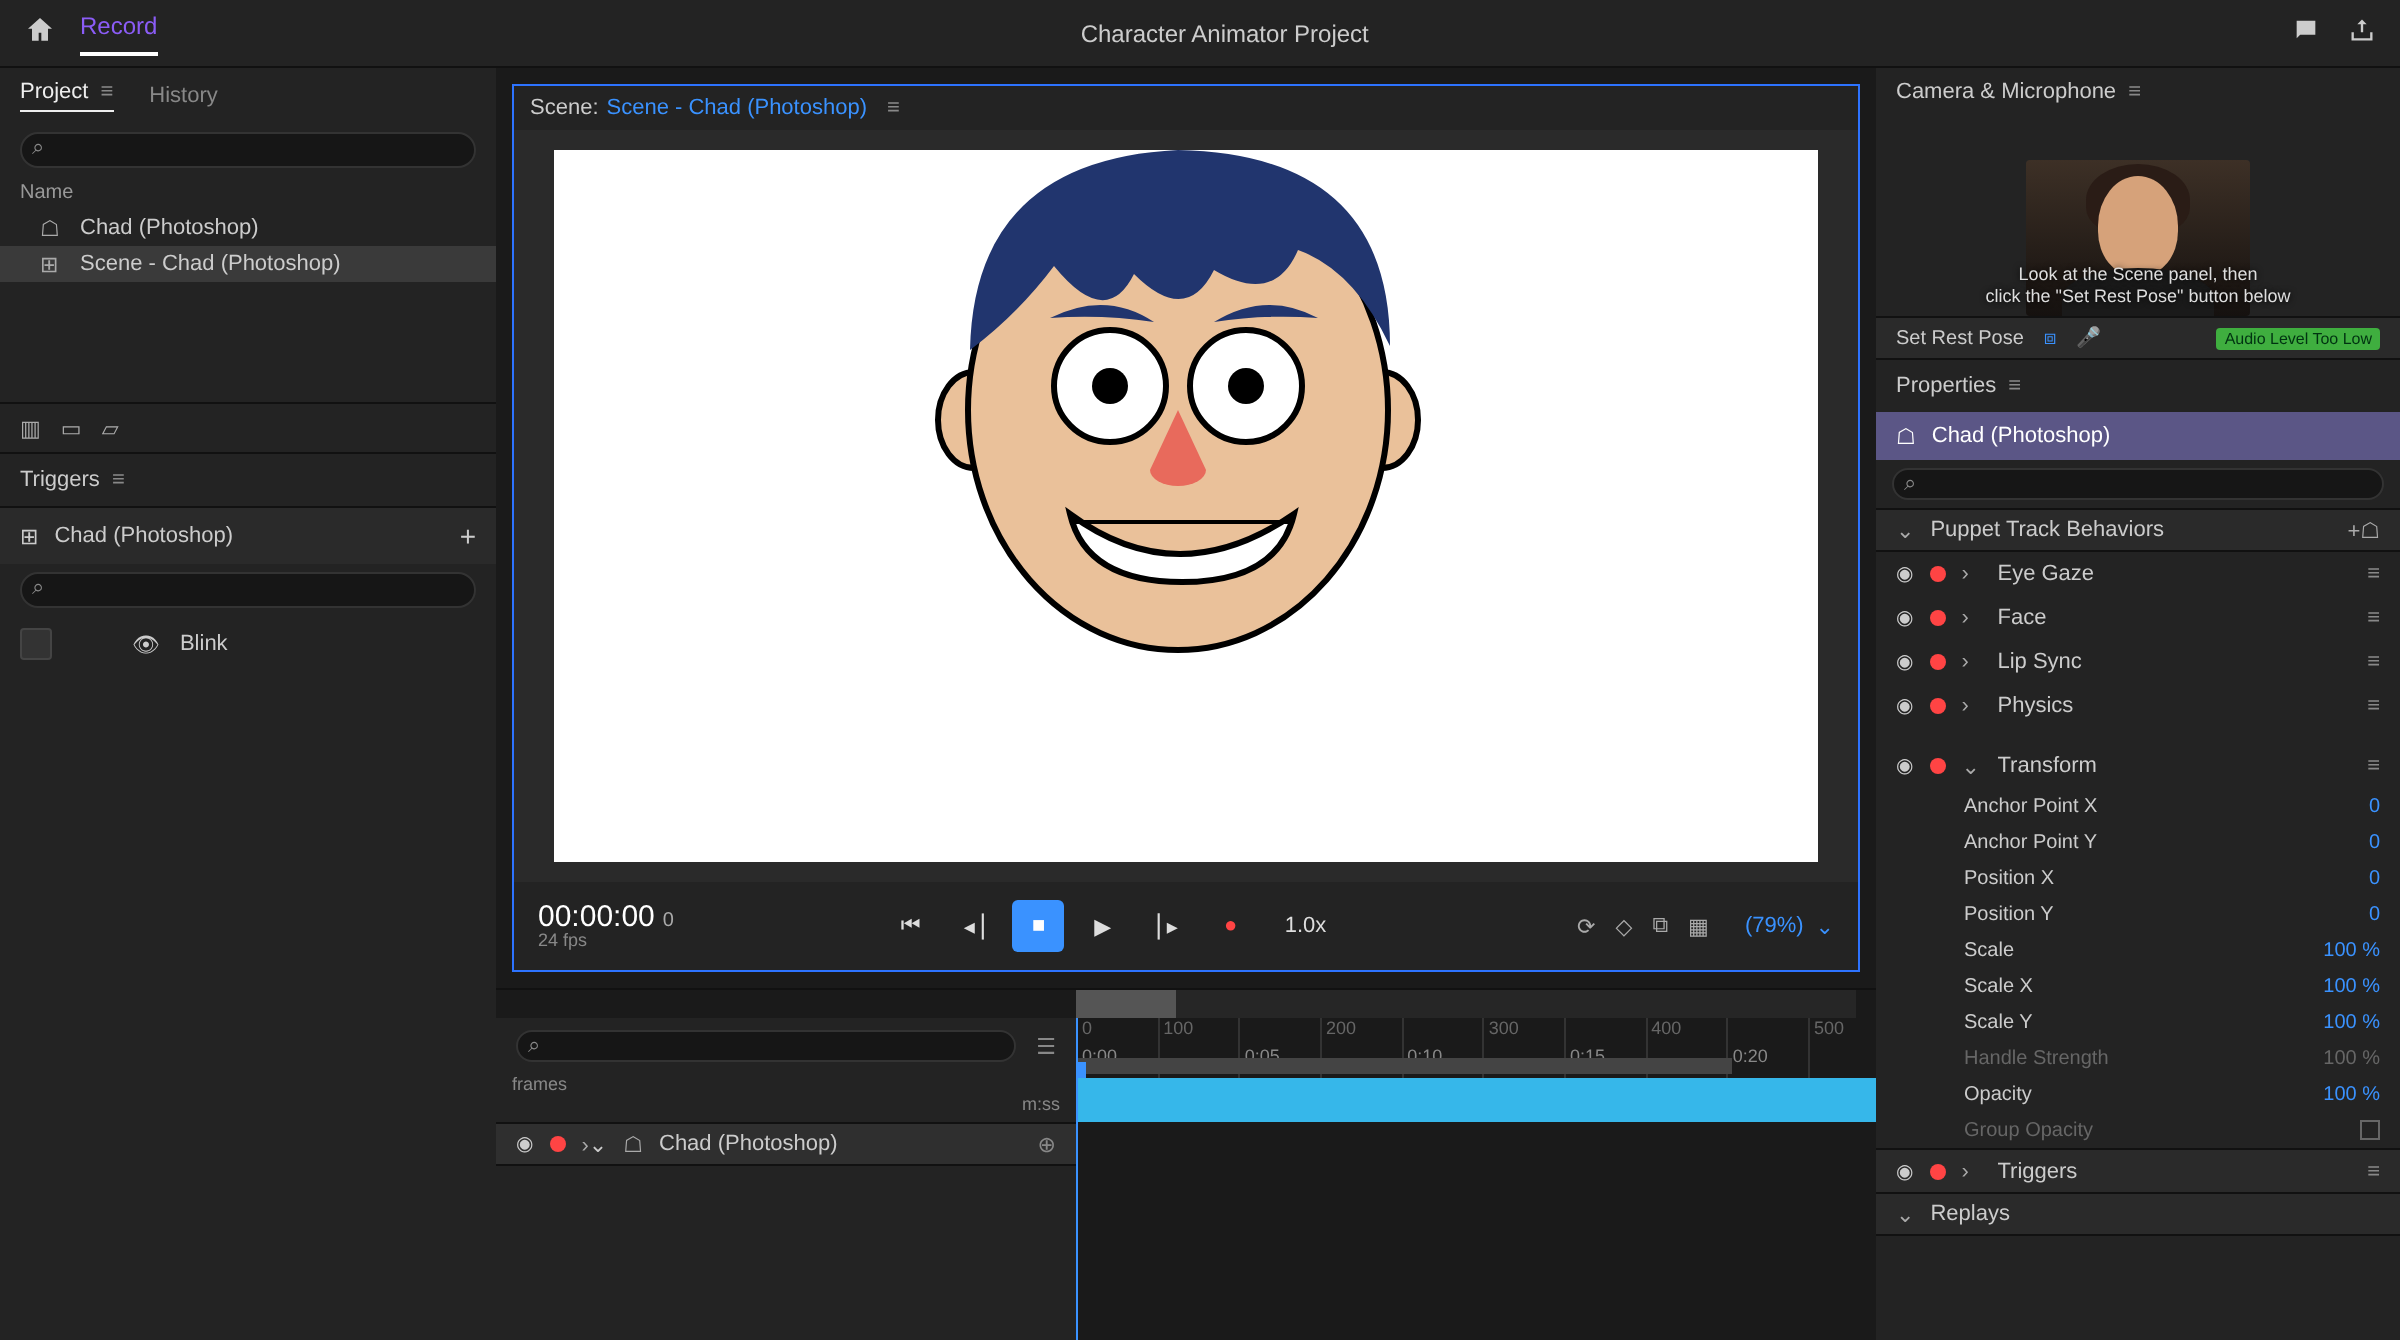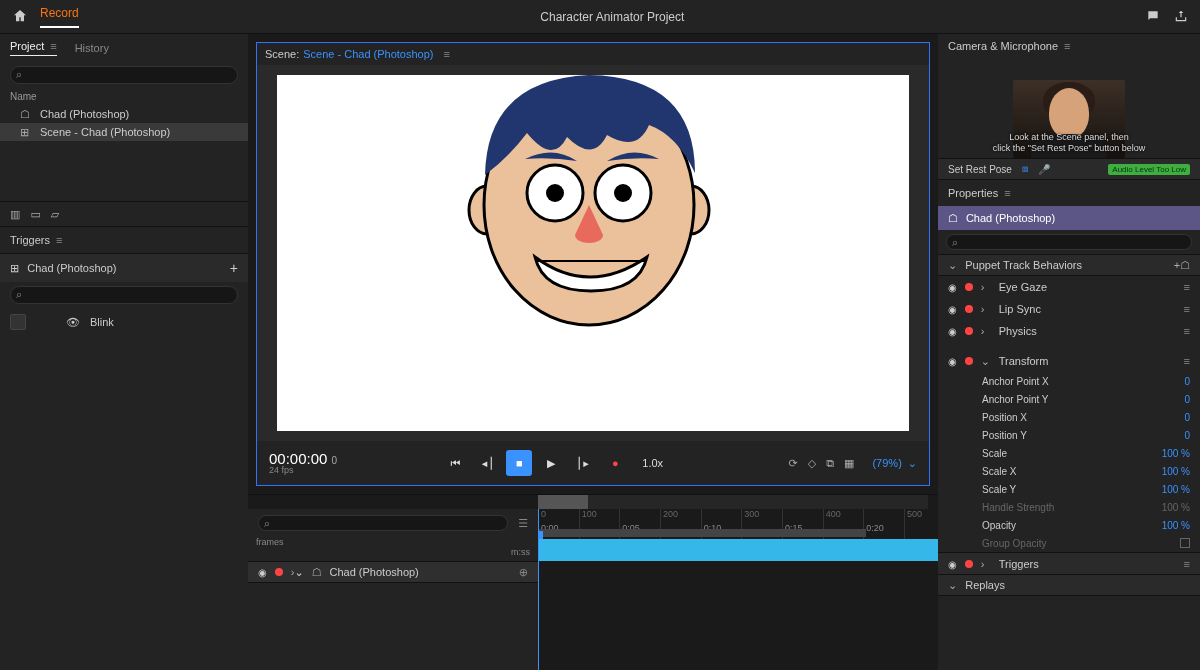--- a/index.html
+++ b/index.html
@@ -2,21 +2,21 @@
 <html><head>
 <meta charset="utf-8">
 <style>
 * { margin: 0; padding: 0; box-sizing: border-box; font-family: -apple-system, "Segoe UI", Arial, sans-serif; }
 body { background: #1e1e1e; color: #ccc; font-size: 11px; width: 1200px; height: 670px; overflow: hidden; user-select: none; }
 
 
 .topbar { height: 34px; background: #232323; display: flex; align-items: center; padding: 0 12px; border-bottom: 1px solid #111; }
 .topbar .modes { display: flex; gap: 28px; margin-left: 12px; font-size: 12px; flex-direction: column; }
 .topbar .mode { padding-bottom: 6px; cursor: pointer; color: #ccc; }
-.topbar .mode.active { color: #f97316; border-bottom: 2px solid #fff; }
+.topbar .mode.active { color: #8b5cf6; border-bottom: 2px solid #fff; }
 .topbar .title { flex: 1; text-align: center; color: #ccc; font-size: 12px; }
 .topbar .right { display: flex; gap: 14px; color: #ccc; }
 
 .app-body { display: flex; height: 636px; }
 
 
 .col-left { width: 248px; background: #232323; display: flex; flex-direction: column; }
 .col-mid { flex: 1; display: flex; flex-direction: column; background: #1a1a1a; }
 .col-right { width: 262px; background: #232323; display: flex; flex-direction: column; overflow: hidden; }
 
@@ -393,20 +393,27 @@
           <span class="eye-ic"></span>
           <span class="rec-dot"></span>
           <span class="arr caret"></span>
           <span class="nm">Eye Gaze</span>
           <span class="menu menu-ic"></span>
         </div>
         <div class="behav-row">
           <span class="eye-ic"></span>
           <span class="rec-dot"></span>
           <span class="arr caret"></span>
+          <span class="nm">Face</span>
+          <span class="menu menu-ic"></span>
+        </div>
+        <div class="behav-row">
+          <span class="eye-ic"></span>
+          <span class="rec-dot"></span>
+          <span class="arr caret"></span>
           <span class="nm">Lip Sync</span>
           <span class="menu menu-ic"></span>
         </div>
         <div class="behav-row">
           <span class="eye-ic"></span>
           <span class="rec-dot"></span>
           <span class="arr caret"></span>
           <span class="nm">Physics</span>
           <span class="menu menu-ic"></span>
         </div>

